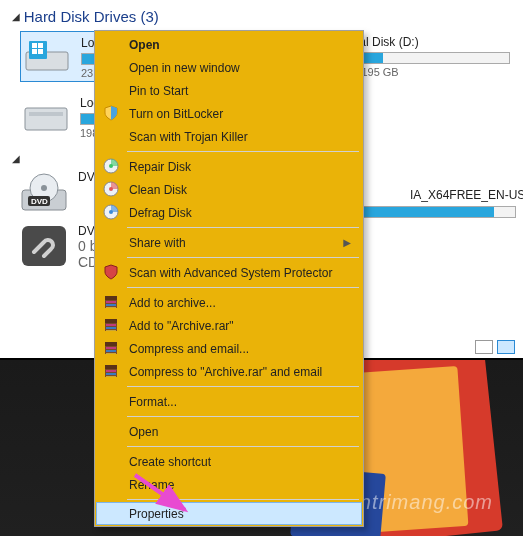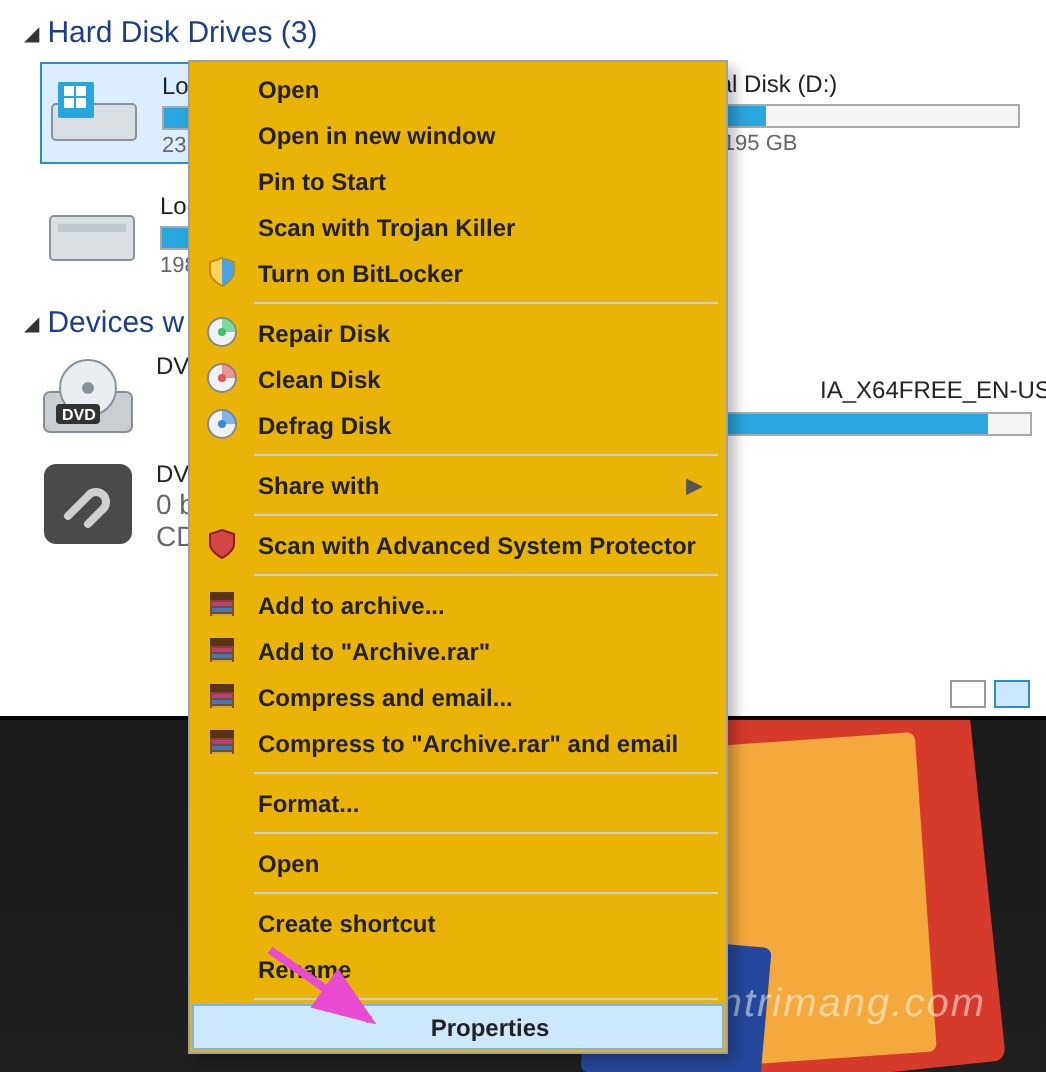--- a/index.html
+++ b/index.html
@@ -20,23 +20,23 @@
   .dev-section { margin-top: 4px; }
   .dev-item { display: flex; align-items: flex-start; gap: 10px; padding-left: 14px; margin-bottom: 10px; }
   .dev-icon { width: 48px; height: 44px; flex-shrink: 0; display:flex;align-items:flex-end;justify-content:center;}
   .dev-info { font-size: 12px; color: #222; }
   .dev-sub { font-size: 14px; color: #666; }
   .right-long-name { font-size: 12px; color: #222; position: absolute; left: 410px; top: 188px; white-space: nowrap; }
   .right-bar { width: 180px; height: 12px; border: 1px solid #aaa; position: absolute; left: 336px; top: 206px; background: #f3f3f3; }
   .right-bar-fill { height: 100%; width: 88%; background: #29a6dd; }
   
   .ctxmenu { position: absolute; left: 94px; top: 30px; width: 270px; background: #eab308; border: 1px solid #a0a0a0; box-shadow: 4px 4px 6px rgba(0,0,0,.25); padding: 2px; z-index: 50; }
-  .ctx-item { display: flex; align-items: center; height: 23px; font-size: 12px; color: #222; padding-left: 32px; position: relative; cursor: default; font-weight: bold; }
+  .ctx-item { display: flex; align-items: center; height: 23px; font-size: 12px; color: #222; padding-left: 32px; position: relative; cursor: default; }
   .ctx-item.bold { font-weight: 700; }
-  .ctx-item.hov { background: #cce8ff; border: 1px solid #7eb4ea; height: 23px; margin: -1px; justify-content: center; }
+  .ctx-item.hov { background: #cce8ff; border: 1px solid #7eb4ea; height: 23px; margin: -1px; }
   .ctx-sep { margin: 3px 2px 3px 30px; border-top: 1px solid #d0d0d0; }
   .ctx-icon { position: absolute; left: 6px; top: 3px; width: 18px; height: 18px; }
   .ctx-sub { position: absolute; right: 10px; font-size: 10px; color: #555; }
   
   .wall { position: absolute; left: 0; right: 0; top: 360px; bottom: 0; background: linear-gradient(180deg,#1a1a1a 0,#202020 100%); overflow: hidden; }
   .wall .red { position: absolute; right: 30px; top: -20px; width: 180px; height: 200px; background: #d63a2b; border-radius: 6px; transform: rotate(-6deg); }
   .wall .orange { position: absolute; right: 60px; top: 10px; width: 120px; height: 160px; background: #f4a93c; border-radius: 4px; transform: rotate(-4deg); }
   .wall .blue { position: absolute; right: 140px; top: 110px; width: 90px; height: 70px; background: #26489c; border-radius: 4px; transform: rotate(5deg); }
   .black-strip { position: absolute; left: 0; right: 0; top: 358px; height: 4px; background: #000; }
   .watermark { position: absolute; right: 30px; bottom: 20px; color: rgba(255,255,255,.5); font-size: 20px; font-style: italic; letter-spacing: 1px; display: flex; align-items: center; }
@@ -113,21 +113,20 @@
         <div class="drive-bar">
             <div class="drive-bar-fill" style="width:40%"></div>
           </div>
         <div class="drive-free">198</div>
       </div>
     </div>
   </div>
 
   <div class="section-header dev-section">
     <span class="tri">◢</span>
-    <span>Devices w</span>
   </div>
 
   <div class="dev-item">
     <span class="dev-icon">
       <svg width="48" height="44" viewBox="0 0 48 44">
         <rect x="2" y="20" width="44" height="20" rx="3" fill="#c9ced3" stroke="#868c92"></rect>
         <circle cx="24" cy="18" r="14" fill="#e9edf1" stroke="#8a9299"></circle>
         <circle cx="24" cy="18" r="3" fill="#8a9299"></circle>
         <rect x="8" y="26" width="22" height="10" rx="2" fill="#323232"></rect>
         <text x="11" y="34" font-size="8" fill="#fff" font-weight="700">DVD</text>
@@ -167,28 +166,28 @@
     <div class="ctx-item bold">
       <span>Open</span>
     </div>
     <div class="ctx-item">
       <span>Open in new window</span>
     </div>
     <div class="ctx-item">
       <span>Pin to Start</span>
     </div>
     <div class="ctx-item">
-      <span>Scan with Trojan Killer</span>
-    </div>
-    <div class="ctx-item">
       <span class="ctx-icon"><svg width="16" height="16">
           <path d="M8 1 L14 3 V8 C14 12 8 15 8 15 C8 15 2 12 2 8 V3 Z" fill="#ffd35a" stroke="#c88a00"></path>
           <path d="M8 1 L14 3 V8 C14 12 8 15 8 15 Z" fill="#4aa3df"></path>
         </svg></span>
       <span>Turn on BitLocker</span>
+    </div>
+    <div class="ctx-item">
+      <span>Scan with Trojan Killer</span>
     </div>
     <div class="ctx-sep"></div>
     <div class="ctx-item">
       <span class="ctx-icon"><svg width="16" height="16">
           <circle cx="8" cy="8" r="7" fill="#eef2f5" stroke="#888"></circle>
           <circle cx="8" cy="8" r="2" fill="#3cc46a"></circle>
           <path d="M8 1 A7 7 0 0 1 15 8 L8 8 Z" fill="#3cc46a" opacity=".6"></path>
         </svg></span>
       <span>Repair Disk</span>
     </div>

